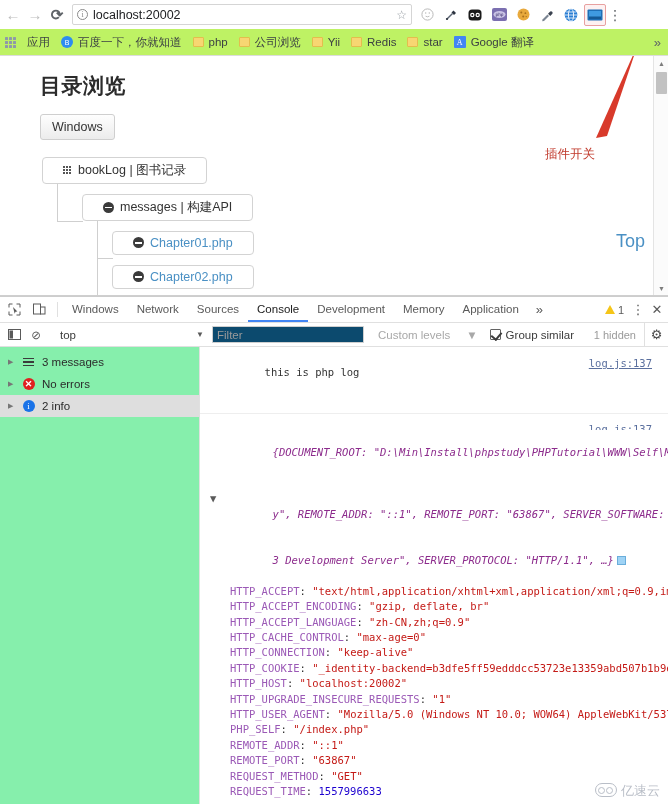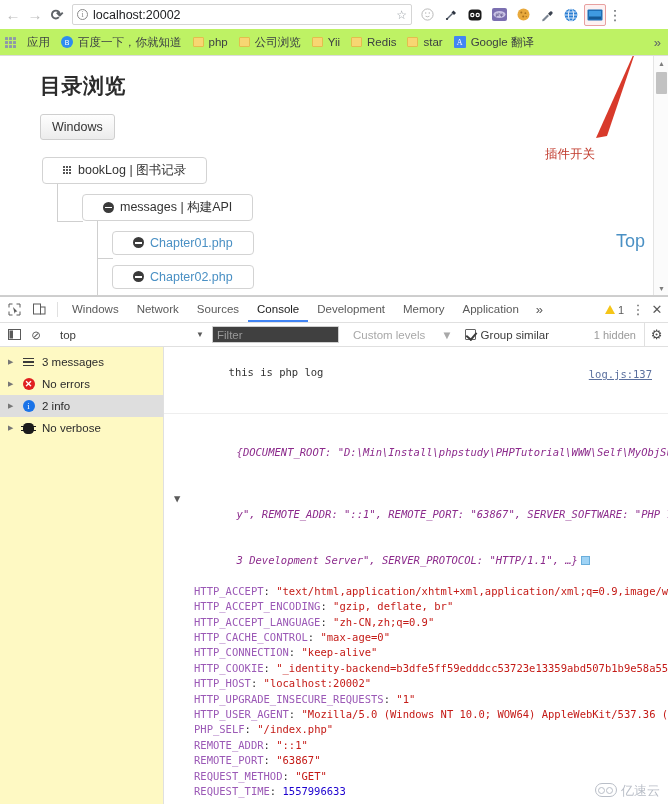--- a/index.html
+++ b/index.html
@@ -230,23 +230,23 @@
   .sidebar-toggle, .clear-btn {
     width:22px; display:flex;align-items:center;justify-content:center;flex:none;
     color:#5a5a5a;
   }
   .ctx-select {
     display:flex;align-items:center; width:160px; flex:none;
     padding-left:8px; color:#3c3c3c; position:relative;
   }
   .ctx-select .caret { margin-left:auto; margin-right:8px; font-size:8px;color:#5a5a5a;}
   .filter-input {
-    width: 127px; height:17px; border:1px solid #cfcfcf; border-radius:1px;
+    width: 152px; height:17px; border:1px solid #cfcfcf; border-radius:1px;
     font-size:11.5px; color:#9a9a9a; padding:0 4px; flex:none;
-    display:flex; align-items:center; background:#404040;
+    display:flex; align-items:center; background:#0c4a6e;
   }
   .levels {
     display:flex;align-items:center;gap:16px;color:#a8a8a8;font-size:11.5px;
     margin-left:14px; flex:none;
   }
   .grp-similar {
     display:flex;align-items:center;gap:5px;margin-left:12px;flex:none;
     color:#3c3c3c;font-size:11.5px;
   }
   .cb {
@@ -258,22 +258,22 @@
     border-right:2px solid #3c3c3c;border-bottom:2px solid #3c3c3c;
     transform:rotate(40deg);
   }
   .hidden-count { margin-left:auto; color:#9a9a9a; font-size:11px; padding-right:8px;}
   .gear { width:24px;display:flex;align-items:center;justify-content:center;
           border-left:1px solid #e0e0e0; color:#4a4a4a; font-size:13px; flex:none;
           height:100%;}
 
   .dt-body { flex:1; display:flex; overflow:hidden; }
   .dt-sidebar {
-    width: 164px; flex:none; border-right:1px solid #e0e0e0;
-    padding-top: 4px; background:#fef9c3; overflow:hidden;
+    width: 200px; flex:none; border-right:1px solid #e0e0e0;
+    padding-top: 4px; background:#86efac; overflow:hidden;
   }
   .side-item {
     height: 22px; display:flex; align-items:center; gap:7px;
     padding-left: 8px; font-size: 11.5px; color:#2b2b2b;
   }
   .side-item.sel { background:#dedede; }
   .side-caret { color:#777; font-size:7px; width:7px; flex:none;}
   .s-ico { width:13px;height:13px;flex:none;display:flex;align-items:center;justify-content:center;}
   .ico-list { display:flex;flex-direction:column;gap:2px;width:11px;}
   .ico-list i{height:1.5px;background:#3b3b3b;display:block;width:100%;}
@@ -295,21 +295,21 @@
     flex:1; overflow:hidden; position:relative;
     font-family: "DejaVu Sans Mono", monospace;
     font-size: 10.5px;
     line-height: 15.4px;
     color: #333;
     padding-top: 2px;
   }
   .c-row { position:relative; padding: 0 8px 0 14px; white-space:pre; overflow:hidden;}
   .c-row.msg { padding-top:1px; }
   .c-src {
-    position:absolute; right: 16px; top:18px;
+    position:absolute; right: 16px; top:7px;
     color:#5a6f9e; text-decoration:underline; font-size:10.5px;
     font-family:"DejaVu Sans Mono", monospace;
   }
   .c-divider { border-bottom:1px solid #eee; height:0; margin: 1px 0;}
   .obj-head { color:#8c2b8c; font-style:italic; padding-left:22px; position:relative;}
   .obj-head .arrow-tri { position:absolute; left:10px; color:#5a5a5a; font-style:normal;}
   .info-sq {
     display:inline-block; width:9px;height:9px;background:#9fd3f5;
     border:1px solid #6aaedb; vertical-align:-1px; margin-left:3px;
   }
@@ -610,27 +610,20 @@
             <span class="ico-err">✕</span>
           </span>
         <span>No errors</span>
       </div>
       <div class="side-item sel">
         <span class="side-caret">▶</span>
         <span class="s-ico">
             <span class="ico-info">i</span>
           </span>
         <span>2 info</span>
-      </div>
-      <div class="side-item">
-        <span class="side-caret">▶</span>
-        <span class="s-ico">
-            <span class="ico-bug"></span>
-          </span>
-        <span>No verbose</span>
       </div>
     </div>
 
     <div class="dt-console">
 
       <div class="c-row msg">
         <span>this is php log</span>
         <span class="c-src">log.js:137</span>
       </div>
       <div class="c-divider"></div>

